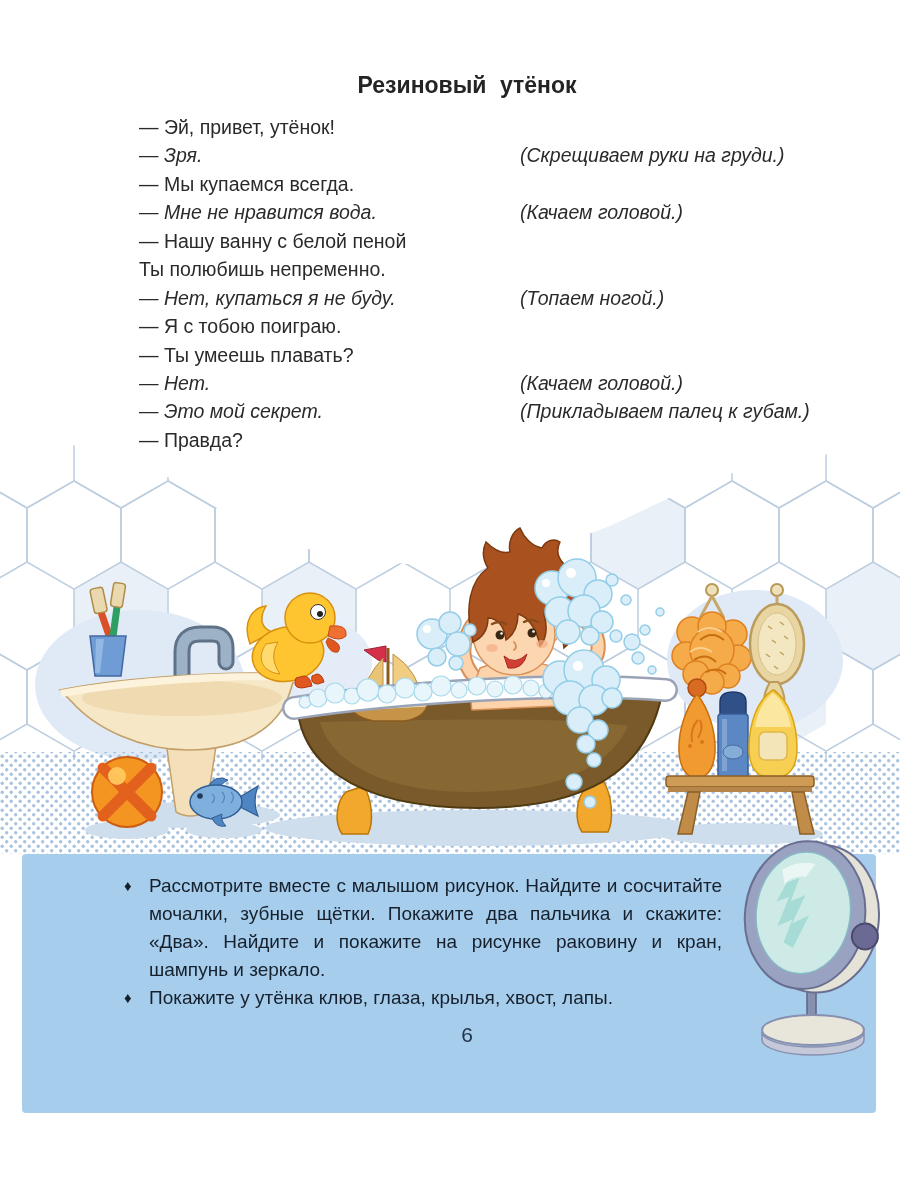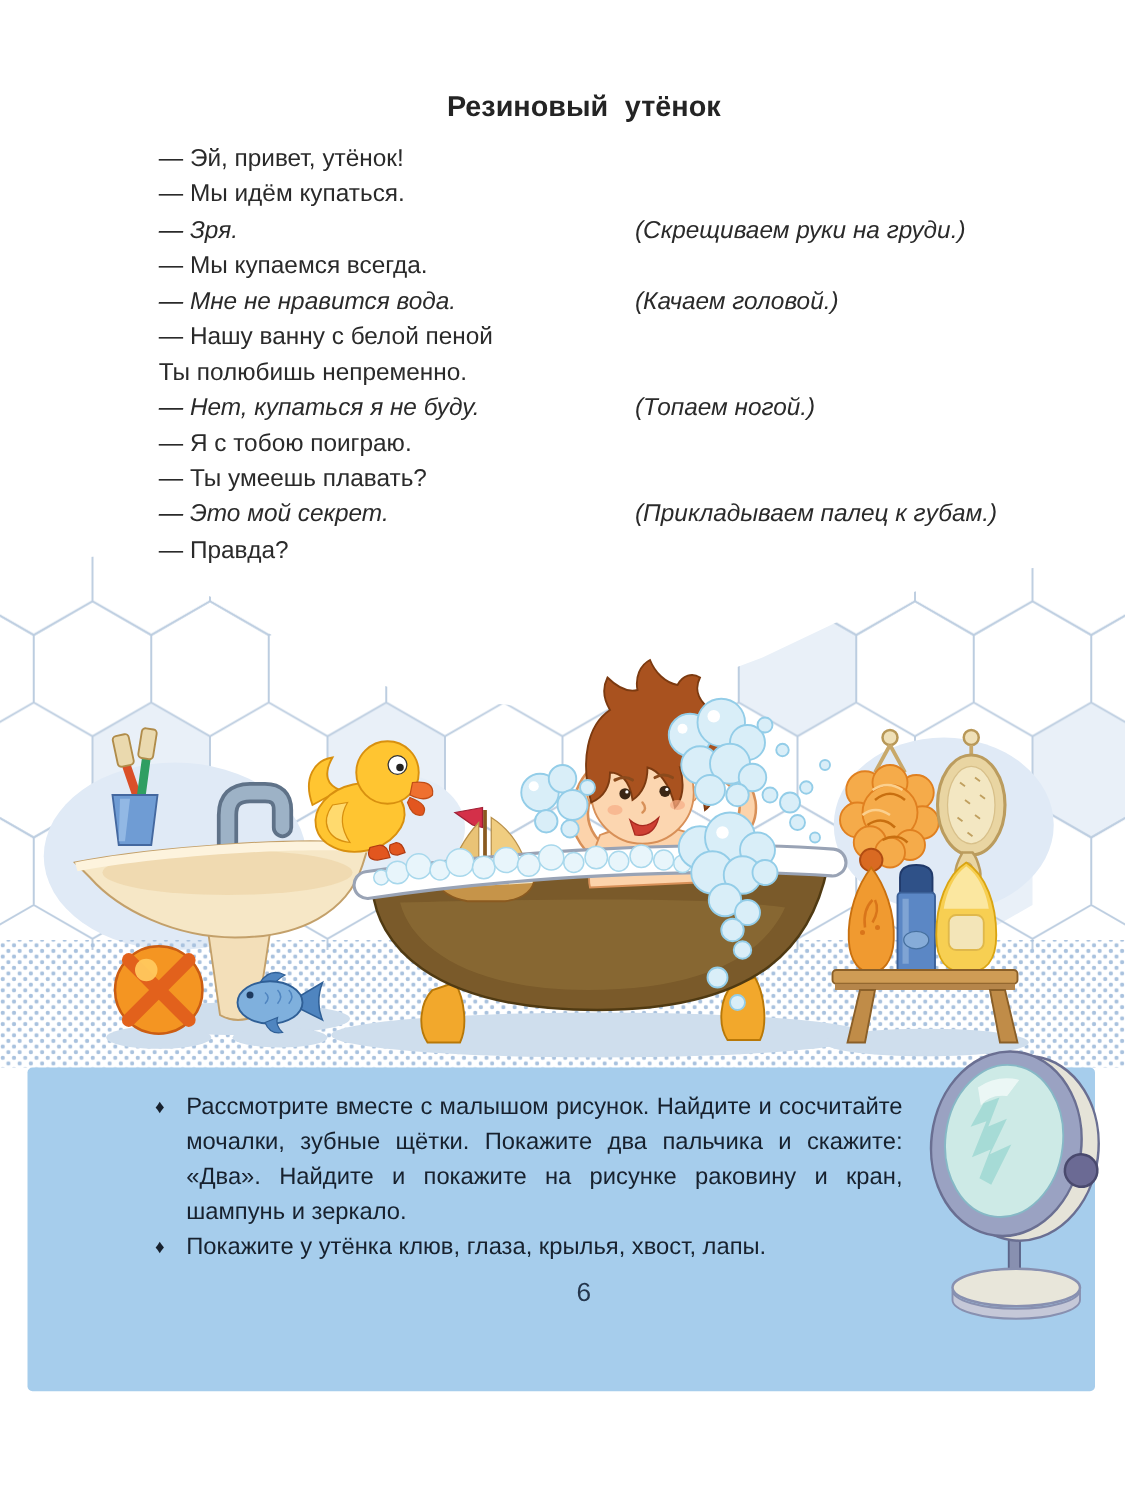--- a/index.html
+++ b/index.html
@@ -1,20 +1,20 @@
 <!DOCTYPE html>
 <html><head>
 <meta charset="utf-8">
 <style>
   html,body{margin:0;padding:0;background:#ffffff;}
   .page{position:relative;width:900px;height:1164px;background:#ffffff;overflow:hidden;
         font-family:"Liberation Sans","DejaVu Sans",sans-serif;color:#2a2a2a;}
   .title{position:absolute;left:0;right:0;top:72px;text-align:center;transform:translateX(17px);
          font-size:23px;font-weight:bold;color:#242424;word-spacing:7px;}
-  .poem{position:absolute;left:127px;top:113px;width:680px;z-index:2;}
+  .poem{position:absolute;left:139px;top:113px;width:680px;z-index:2;}
   .row{height:28.45px;line-height:28.45px;font-size:19.5px;white-space:nowrap;}
   .cue{display:inline-block;width:381px;}
   .dir{font-style:italic;}
   .duck .cue{font-style:italic;}
   .art{position:absolute;left:0;top:430px;width:900px;height:430px;z-index:1;}
   .notebox{position:absolute;left:22px;top:854px;width:854px;height:259px;background:#a6cdec;border-radius:4px;z-index:1;}
   .notes{position:absolute;left:100px;top:18px;width:600px;color:#17212e;}
   .note-item{position:relative;padding-left:27px;font-size:19px;line-height:28px;text-align:justify;}
   .note-item .bullet{position:absolute;left:2px;top:0;font-size:15px;}
   .pagenum{position:absolute;left:0;right:0;top:1023px;text-align:center;transform:translateX(17px);
@@ -23,29 +23,29 @@
 </style>
 </head>
 <body>
 
 <div class="page">
 
   <div class="title">Резиновый утёнок</div>
 
   <div class="poem">
     <div class="row"><span class="cue">— Эй, привет, утёнок!</span><span class="dir"></span></div>
-    <div class="row"><span class="cue">— Мы идём купаться.</span><span class="dir"></span></div>
     <div class="row duck"><span class="cue">— Зря.</span><span class="dir">(Скрещиваем руки на груди.)</span></div>
     <div class="row"><span class="cue">— Мы купаемся всегда.</span><span class="dir"></span></div>
     <div class="row duck"><span class="cue">— Мне не нравится вода.</span><span class="dir">(Качаем головой.)</span></div>
     <div class="row"><span class="cue">— Нашу ванну с белой пеной</span><span class="dir"></span></div>
     <div class="row"><span class="cue">Ты полюбишь непременно.</span><span class="dir"></span></div>
     <div class="row duck"><span class="cue">— Нет, купаться я не буду.</span><span class="dir">(Топаем ногой.)</span></div>
     <div class="row"><span class="cue">— Я с тобою поиграю.</span><span class="dir"></span></div>
     <div class="row"><span class="cue">— Ты умеешь плавать?</span><span class="dir"></span></div>
+    <div class="row duck"><span class="cue">— Нет.</span><span class="dir">(Качаем головой.)</span></div>
     <div class="row duck"><span class="cue">— Это мой секрет.</span><span class="dir">(Прикладываем палец к губам.)</span></div>
     <div class="row"><span class="cue">— Правда?</span><span class="dir"></span></div>
   </div>
 
   <svg class="art" viewBox="0 0 900 430">
     <defs>
       <pattern id="hex" width="94" height="162" patternUnits="userSpaceOnUse" patternTransform="translate(-20,-30)">
         <g fill="none" stroke="#bccde0" stroke-width="1.5">
           <polygon points="47,0 94,27 94,81 47,108 0,81 0,27"></polygon>
           <polygon points="94,81 141,108 141,162 94,189 47,162 47,108"></polygon>

